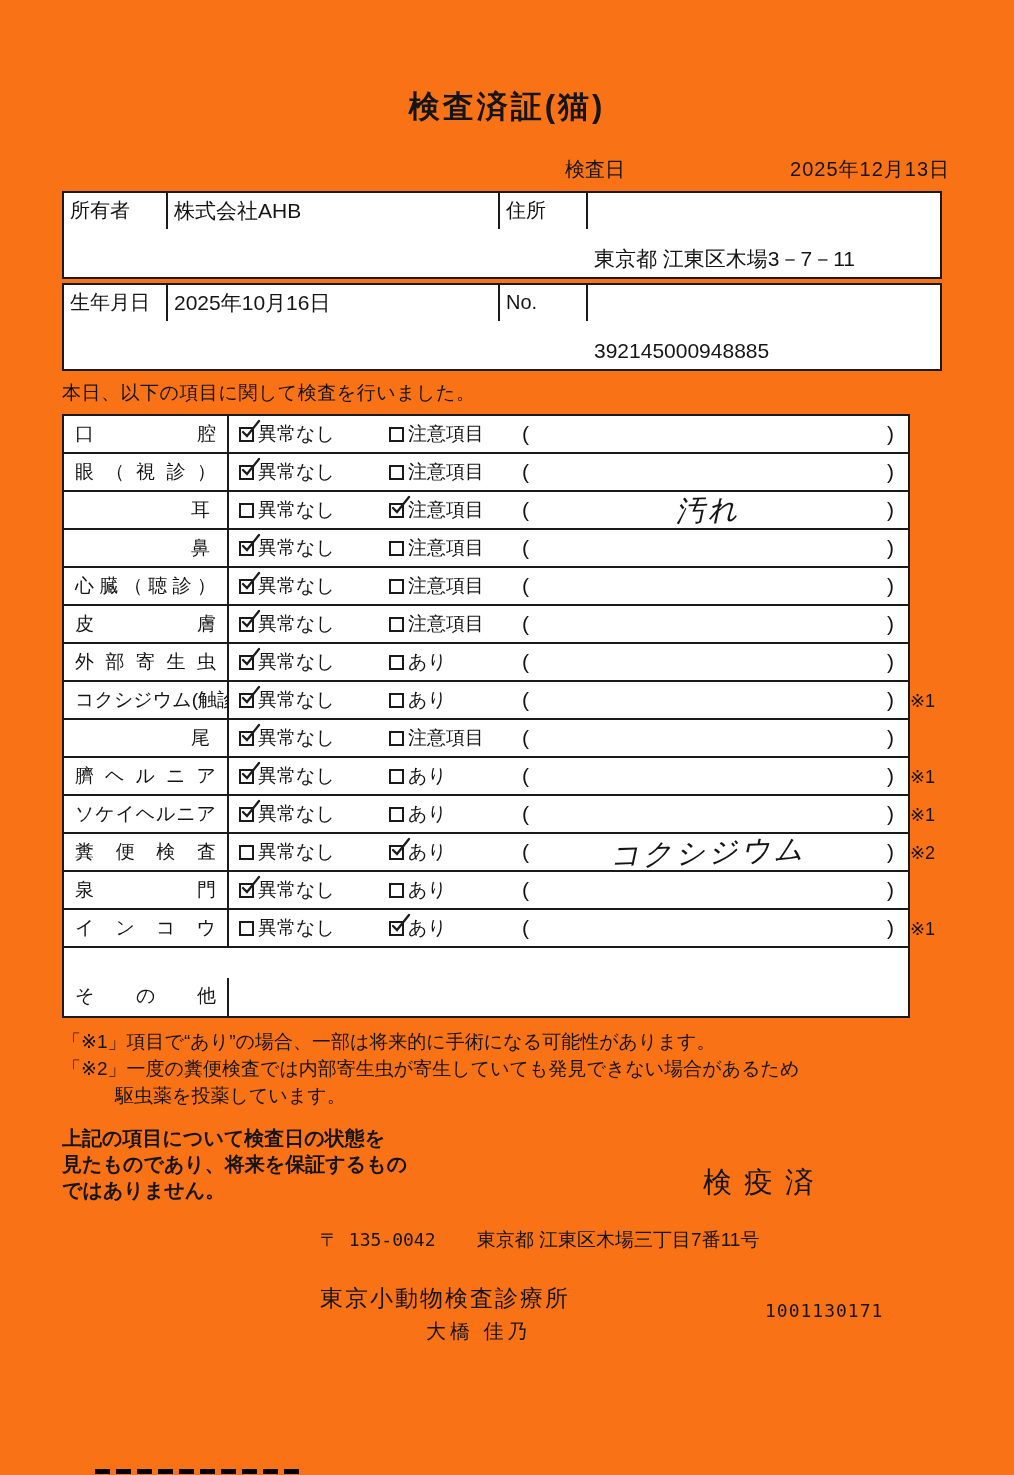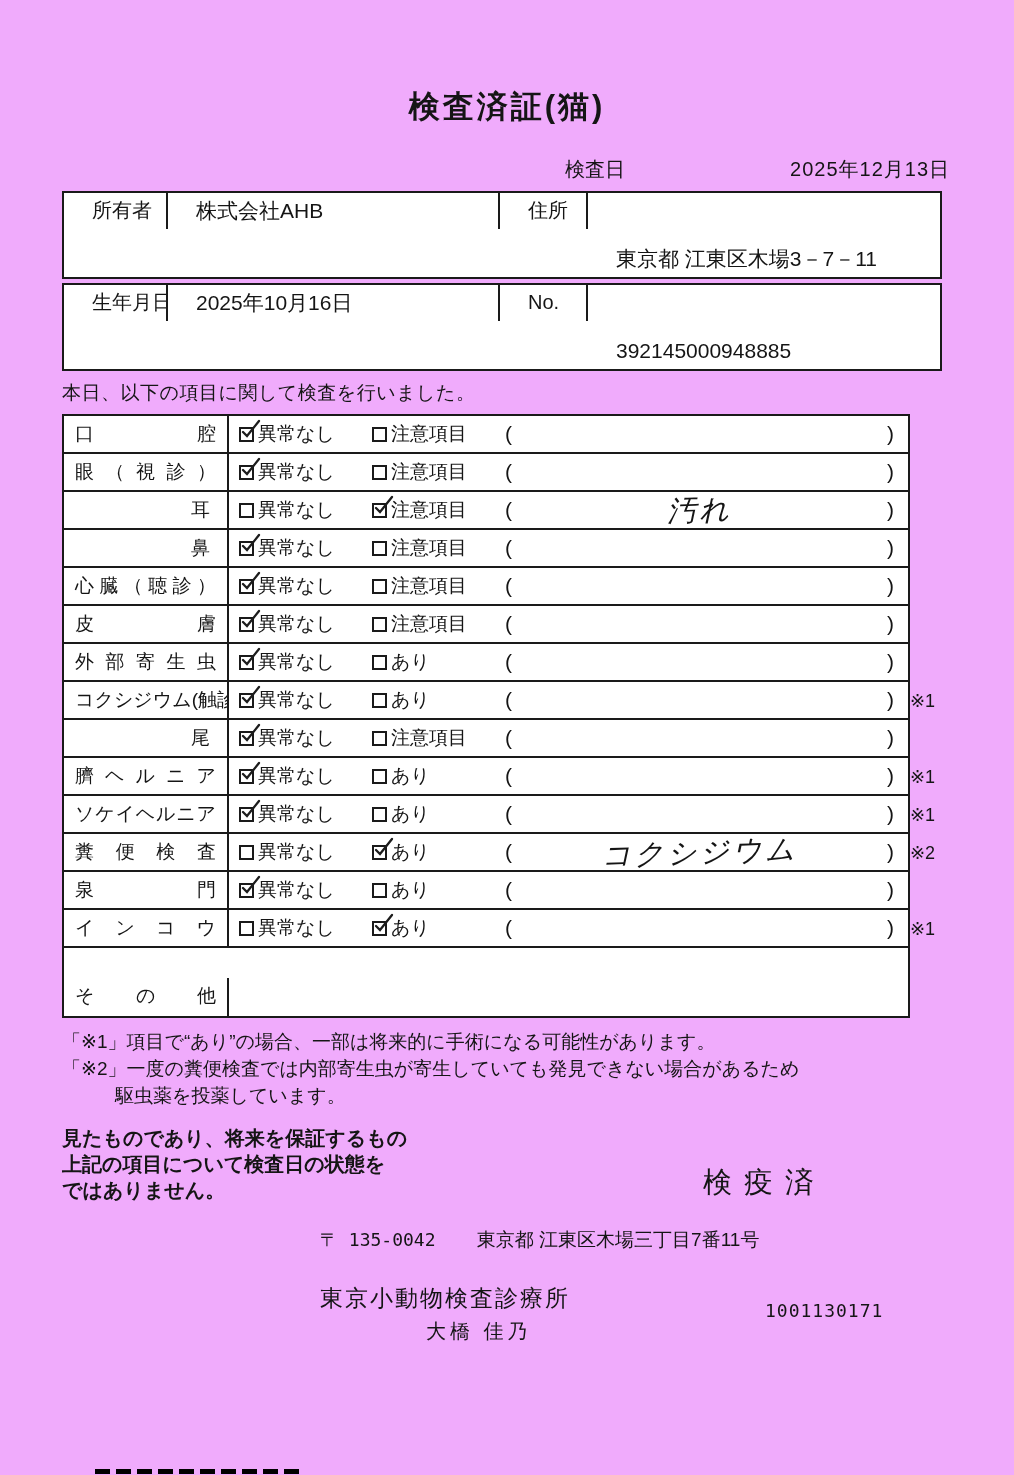--- a/index.html
+++ b/index.html
@@ -2,21 +2,21 @@
 <html><head>
 <meta charset="utf-8">
 <style>
   * { box-sizing: border-box; margin: 0; padding: 0; }
   html, body { background: #9a9a9a; }
   body { font-family: "Liberation Sans", "DejaVu Sans", sans-serif; }
   .page {
     position: relative;
     width: 1014px; height: 1475px;
     margin: 0 auto;
-    background: #f0abfc;
+    background: #f97316;
     color: #151515;
     overflow: hidden;
   }
   .content { padding: 0 62px; }
 
   .title {
     margin-top: 86px;
     text-align: center;
     font-size: 31px;
     font-weight: 600;
@@ -24,21 +24,21 @@
   }
 
   .date-row { position: relative; height: 30px; margin-top: 26px; font-size: 20px; }
   .date-label { position: absolute; left: 503px; top: 2px; }
   .date-value { position: absolute; right: 2px; top: 2px; letter-spacing: 1px; }
 
   .info-row { display: flex; width: 880px; border: 2px solid #1a1a1a; background: #fff; }
   .info-cell {
     border-right: 2px solid #1a1a1a;
     height: 36px; line-height: 35px;
-    padding: 0 28px; font-size: 20px;
+    padding: 0 6px; font-size: 20px;
     white-space: nowrap; overflow: hidden;
   }
   .info-cell:last-child { border-right: none; }
   .w-label1 { width: 104px; }
   .w-val1   { width: 332px; font-size: 21px; }
   .w-label2 { width: 88px; }
   .w-val2   { flex: 1; font-size: 21px; margin-top: 48px; }
   .w-sex    { width: 94px; font-size: 21px; }
   .w-wlabel { width: 56px; padding: 0 6px; }
   .w-weight { flex: 1; display: flex; align-items: center; justify-content: flex-end; padding-right: 12px; font-size: 21px; }
@@ -54,21 +54,21 @@
   .check-row:last-child { border-bottom: none; margin-top: 30px; }
   .label-cell {
     width: 165px; border-right: 2px solid #1a1a1a;
     padding: 0 11px; line-height: 35px; font-size: 19px;
     text-align: justify; text-align-last: justify; text-justify: inter-character;
     white-space: nowrap; overflow: hidden;
   }
   .label-cell.single { text-align: right; text-align-last: right; padding-right: 17px; }
   .content-cell { flex: 1; display: flex; align-items: center; padding: 0 14px 0 10px; font-size: 19px; }
   .opt { display: flex; align-items: center; }
-  .opt1 { width: 133px; text-align: right; }
+  .opt1 { width: 150px; text-align: right; }
   .opt2 { width: 133px; }
   .checkbox { width: 15px; height: 15px; border: 2px solid #1a1a1a; position: relative; margin-right: 4px; flex: none; }
   .check-svg { position: absolute; top: -10px; left: -2px; display: none; overflow: visible; }
   .checkbox.checked .check-svg { display: block; }
   .paren { flex: 1; display: flex; align-items: center; font-size: 21px; }
   .handwriting {
     flex: 1; text-align: center;
     font-size: 29px; font-style: italic; font-weight: 500;
     letter-spacing: 3px; line-height: 1;
     transform: rotate(-2deg);
@@ -512,22 +512,22 @@
       </div>
 
     <div class="footnotes">
       <p>「※1」項目で“あり”の場合、一部は将来的に手術になる可能性があります。</p>
       <p>「※2」一度の糞便検査では内部寄生虫が寄生していても発見できない場合があるため</p>
       <p class="indent">駆虫薬を投薬しています。</p>
     </div>
 
     <div class="bottom-row">
       <div class="disclaimer">
+        <div>上記の項目について検査日の状態を</div>
         <div>見たものであり、将来を保証するもの</div>
-        <div>上記の項目について検査日の状態を</div>
         <div>ではありません。</div>
       </div>
       <div class="stamp">検疫済</div>
     </div>
 
     <div class="clinic-block">
       <div class="line-postal">
         <span class="postal">〒 135-0042</span>
         <span class="addr">東京都 江東区木場三丁目7番11号</span>
       </div>

